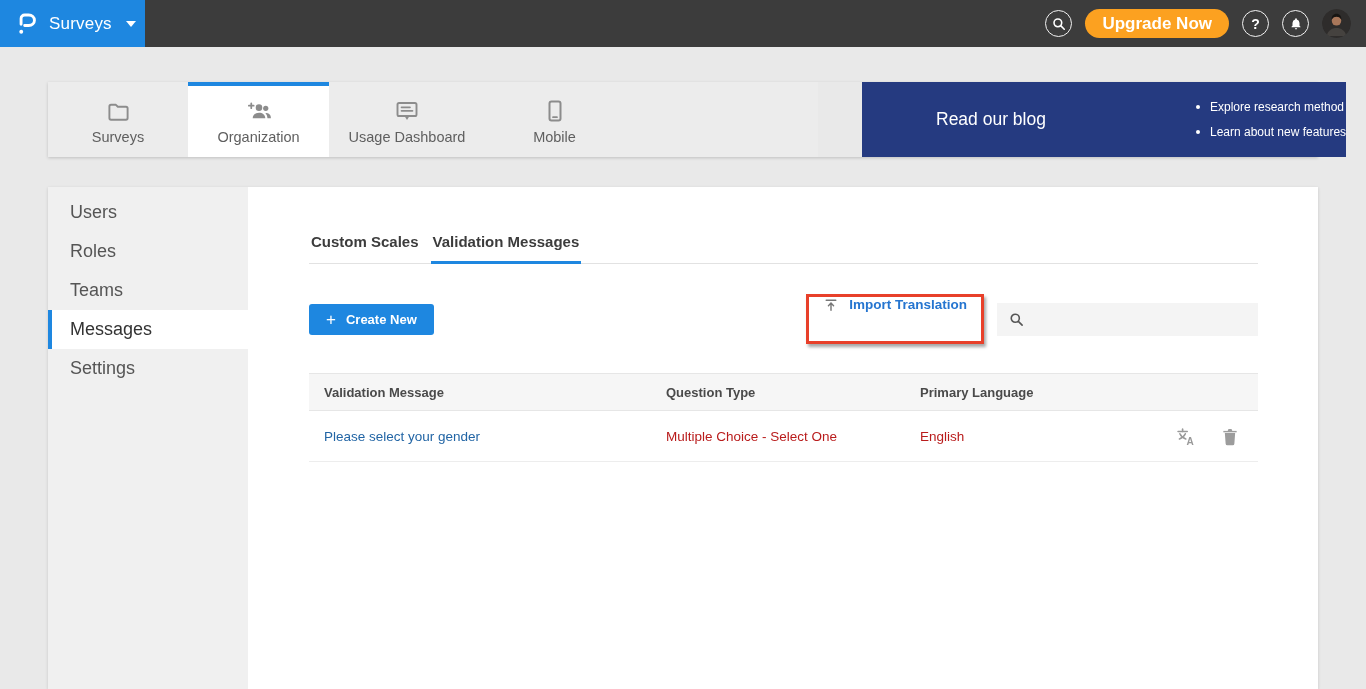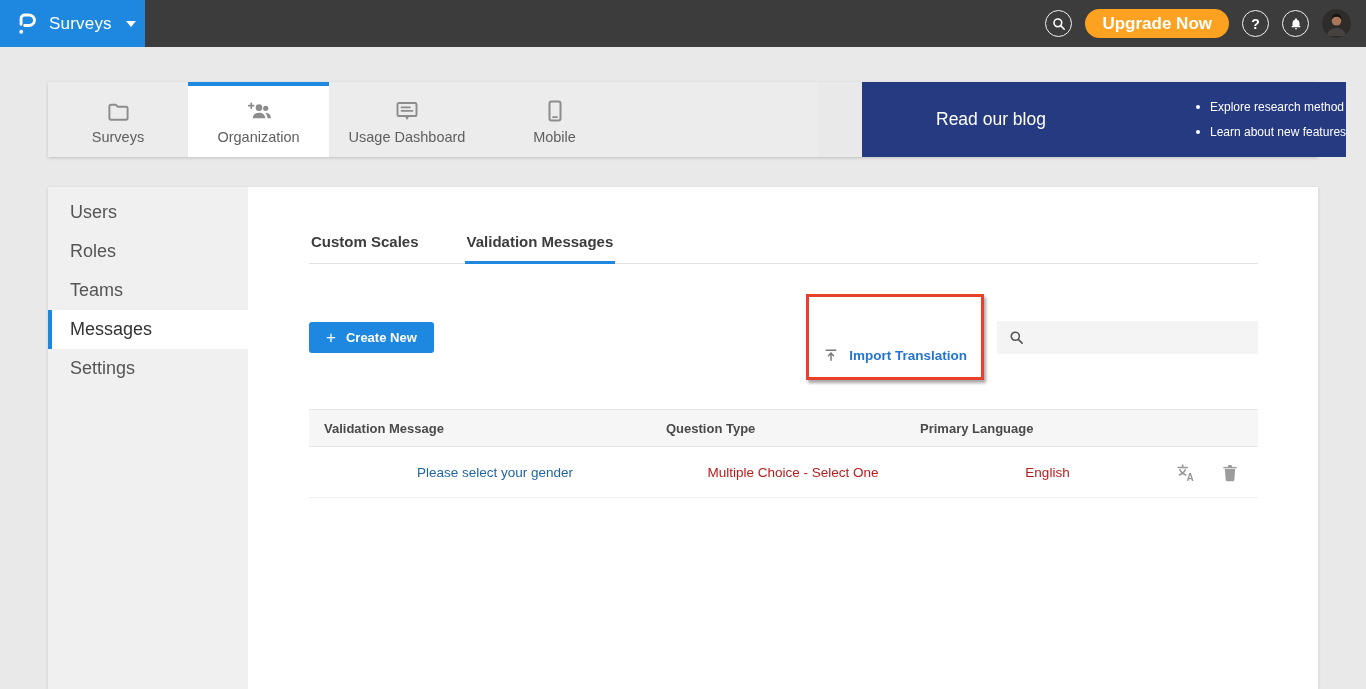--- a/index.html
+++ b/index.html
@@ -74,21 +74,21 @@
   }
   .sidebar { width:200px; background:#f0f0f0; padding-top:6px; flex:none; }
   .side-item {
     height:39px; display:flex; align-items:center; padding-left:18px;
     font-size:18px; color:#555; cursor:pointer; border-left:4px solid transparent;
   }
   .side-item.active { background:#fff; border-left-color:#1e87e0; color:#333; }
 
   .content { flex:1; padding:0 60px 0 61px; }
 
-  .content-tabs { display:flex; gap:44px; margin-top:46px; border-bottom:1px solid #e2e2e2; }
+  .content-tabs { display:flex; gap:10px; margin-top:46px; border-bottom:1px solid #e2e2e2; }
   .ctab {
     font-size:15px; font-weight:bold; color:#3c3c3c;
     padding:0 2px 13px; position:relative; cursor:pointer; white-space:nowrap;
   }
   .ctab.active::after {
     content:""; position:absolute; left:0; right:0; bottom:-1px;
     height:3px; background:#1e87e0;
   }
 
   .toolbar { display:flex; justify-content:space-between; align-items:center; margin-top:30px; }
@@ -98,41 +98,41 @@
     display:flex; align-items:center; gap:10px; cursor:pointer; font-family:inherit;
   }
   .plus-glyph { font-size:17px; font-weight:normal; line-height:1; }
   .toolbar-right { display:flex; align-items:center; gap:13px; }
   .import-annotation {
     border:3px solid #e8402a; background:#fff;
     box-shadow:2px 3px 3px rgba(0,0,0,.35);
   }
   .import-btn {
     height:44px; padding:0 14px; border:none; background:#fff;
-    display:flex; align-items:center; gap:10px;
+    display:flex; align-items:flex-start; gap:10px;
     color:#2575d0; font-size:13.5px; font-weight:bold;
-    cursor:pointer; font-family:inherit;margin-top:36px;
+    cursor:pointer; font-family:inherit;
   }
   .search-box {
     width:261px; height:33px; background:#f4f4f4;
     display:flex; align-items:center; gap:8px; padding-left:12px;
   }
   .search-box input {
     flex:1; border:none; background:transparent; outline:none;
     font-size:13px; font-family:inherit; color:#444; min-width:0;
   }
 
   
   .vm-table { margin-top:29px; }
   .thead {
     display:flex; align-items:center; height:38px;
     background:#f6f6f6; border-top:1px solid #e6e6e6; border-bottom:1px solid #e6e6e6;
   }
   .th { font-size:13px; font-weight:bold; color:#4a4a4a; }
-  .trow { display:flex; align-items:center; height:51px; border-bottom:1px solid #ededed;text-align:center; }
+  .trow { display:flex; align-items:center; height:51px; border-bottom:1px solid #ededed; }
   .col1 { width:357px; padding-left:15px; }
   .col2 { width:254px; }
   .col3 { flex:1; }
   .colx { display:flex; align-items:center; gap:26px; padding-right:20px; }
   .cell-link { color:#2265a5; font-size:13.5px; cursor:pointer; }
   .cell-text { color:#b91c1c; font-size:13.5px; }
   .row-icon { cursor:pointer; display:flex; align-items:center; }
 </style>
 </head>
 <body>

